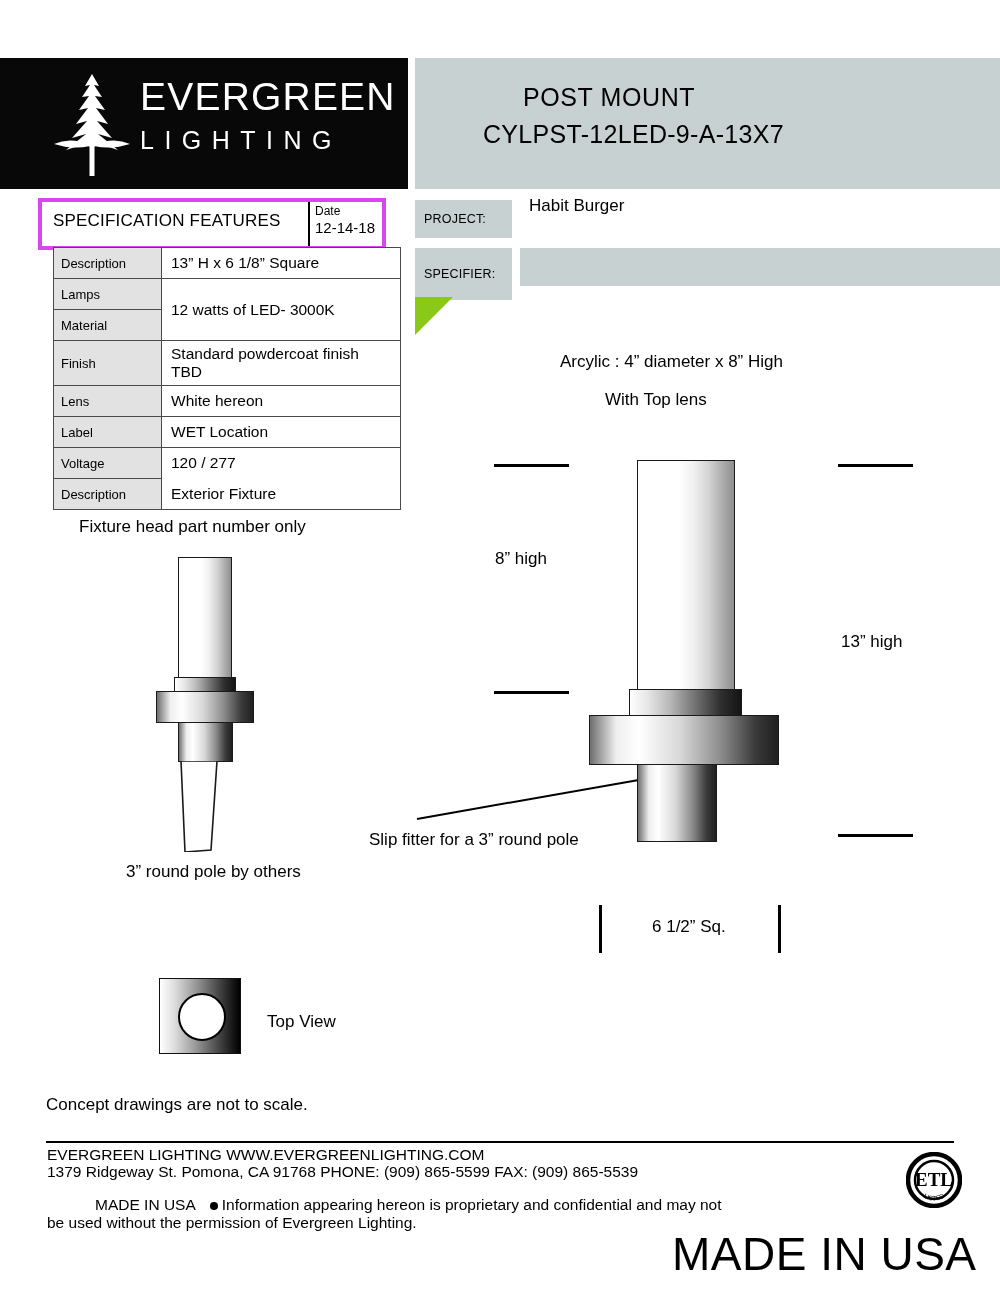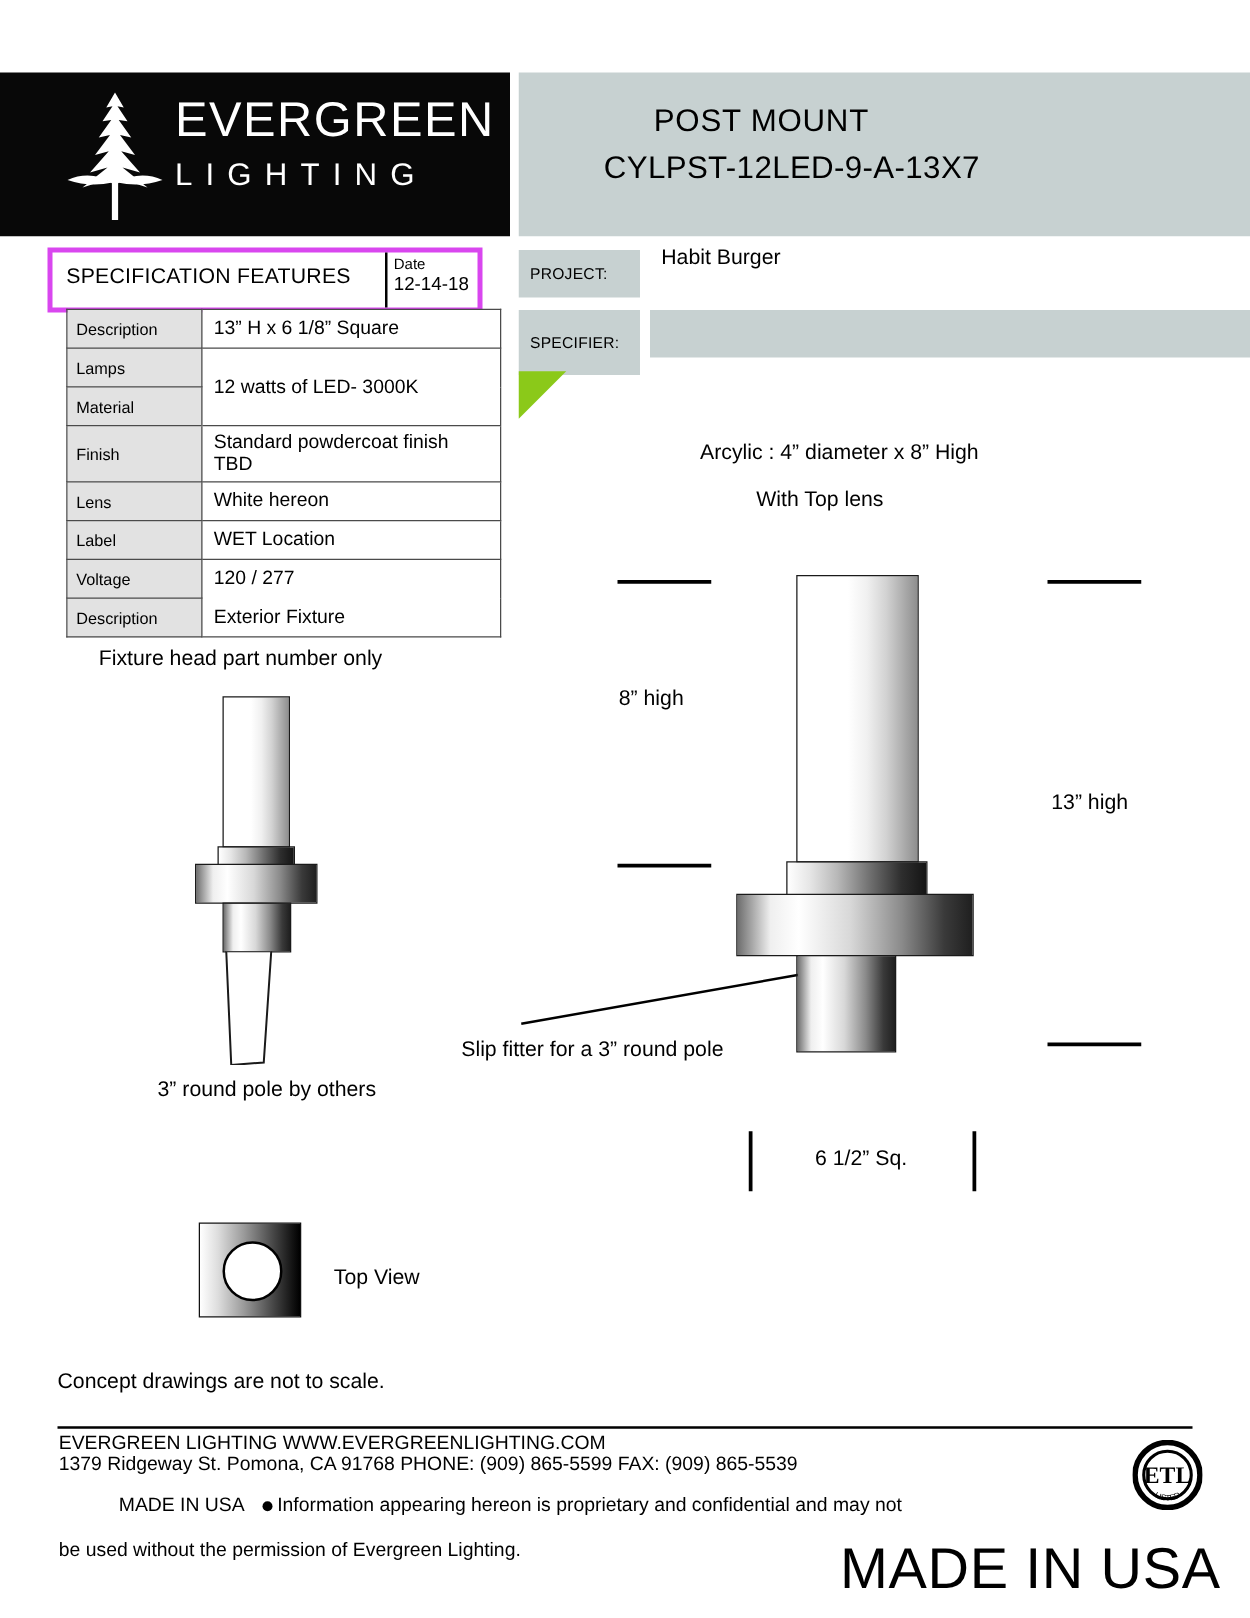--- a/index.html
+++ b/index.html
@@ -290,21 +290,21 @@
     border-top: 2.5px solid #000;
   }
   .footer-line {
     position: absolute;
     font-size: 15.5px;
     white-space: nowrap;
   }
   #footer-l1 { left: 47px; top: 1146px; }
   #footer-l2 { left: 47px; top: 1163px; }
   #footer-l3 { left: 47px; top: 1196px; margin-left: 48px; }
-  #footer-l4 { left: 47px; top: 1214px; margin-top: 18px; }
+  #footer-l4 { left: 47px; top: 1214px; }
   .footer-dot {
     display: inline-block;
     width: 8px; height: 8px;
     border-radius: 50%;
     background: #000;
     margin: 0 4px 0 14px;
   }
   #made-in-usa-stamp {
     position: absolute;
     left: 672px; top: 1227px;

